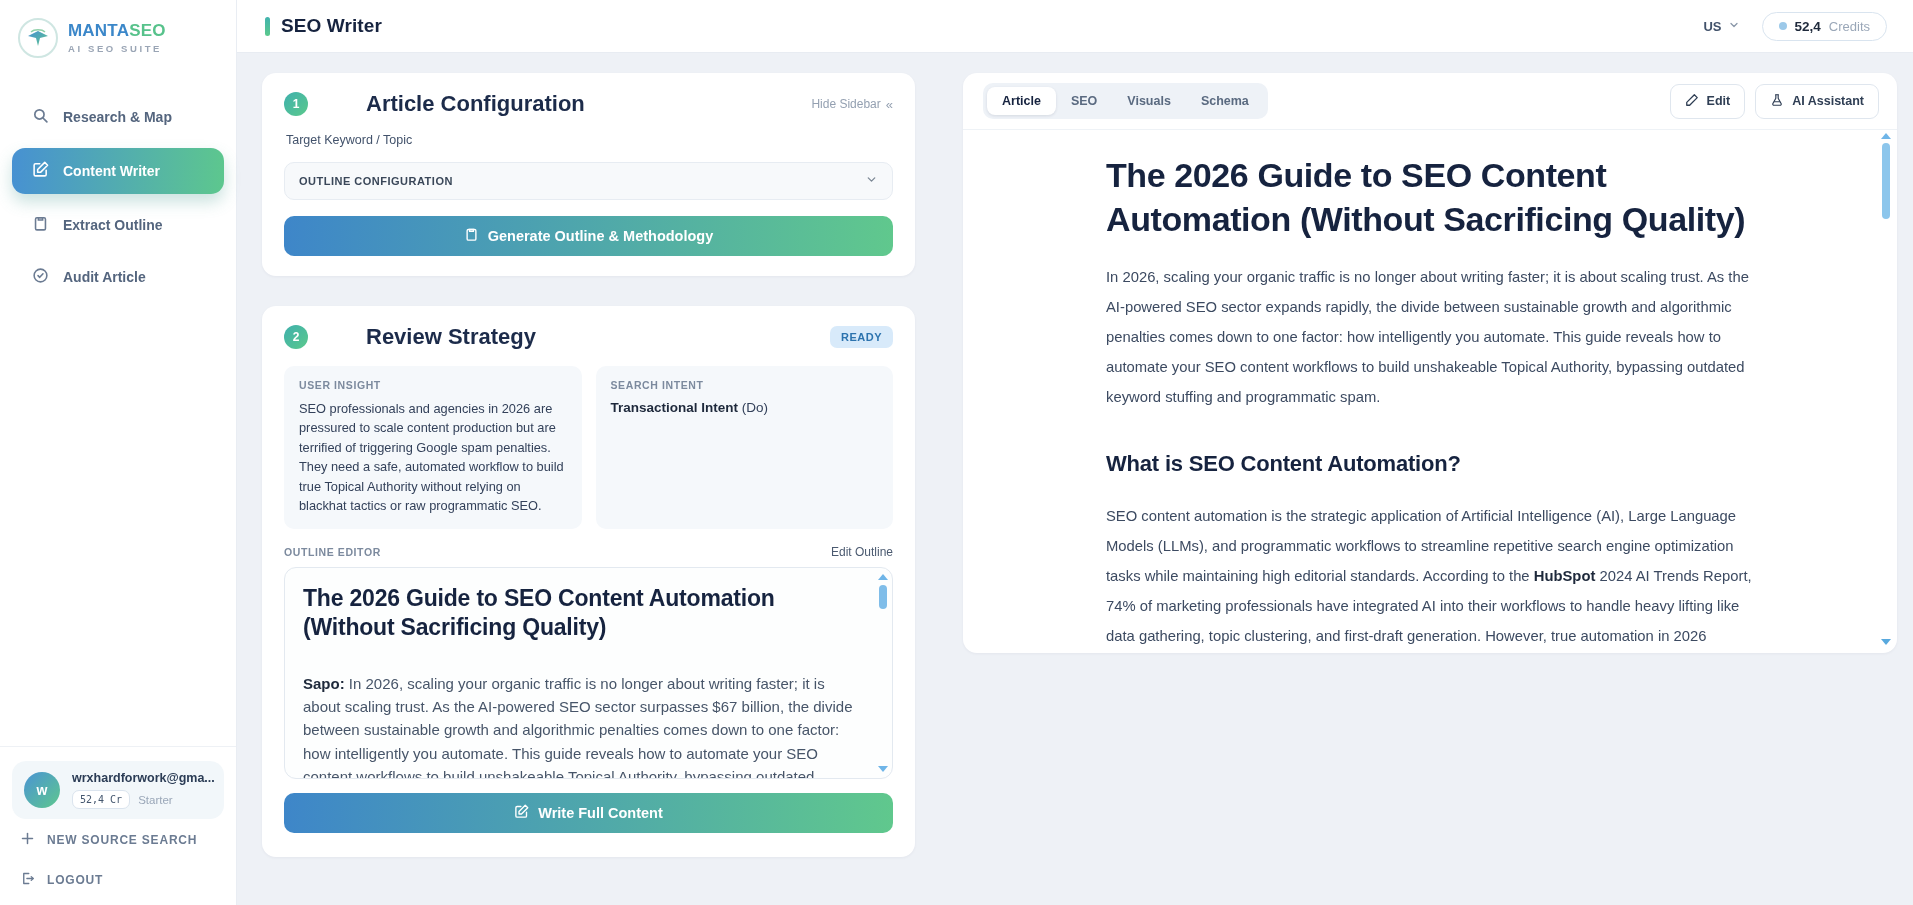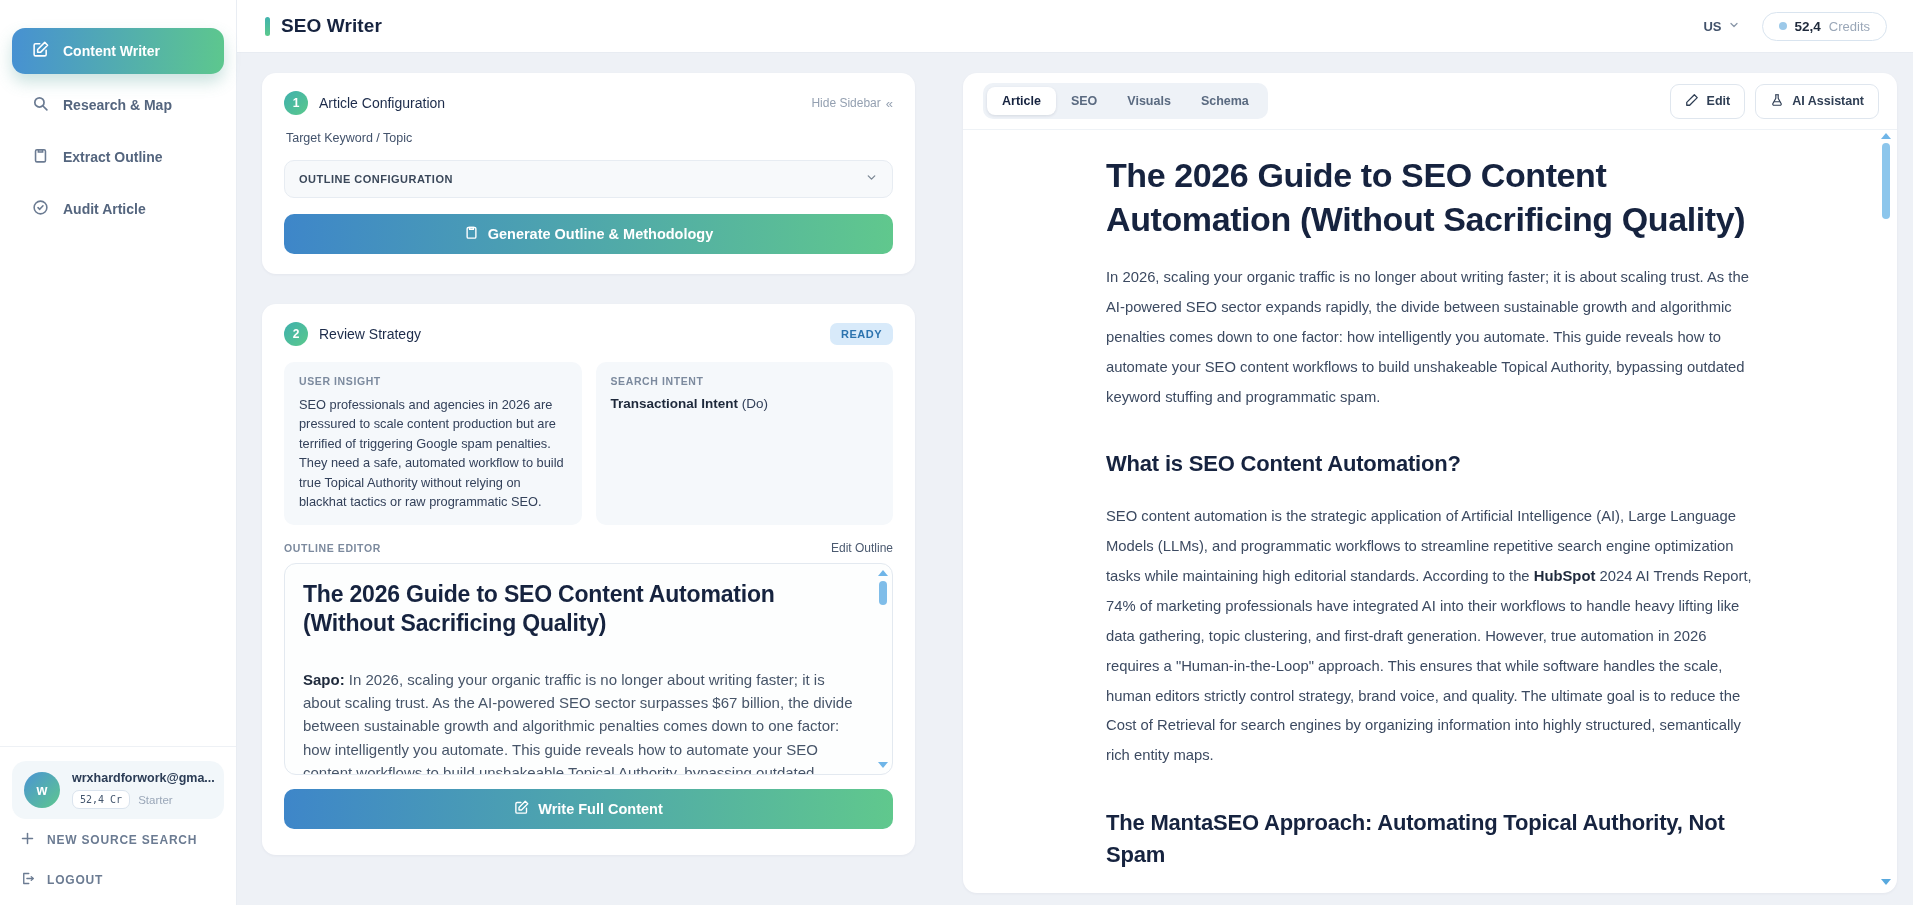--- a/index.html
+++ b/index.html
@@ -93,21 +93,21 @@
 
   .left-col { position:absolute; left:25px; top:20px; width:653px; }
   .card1 { padding:18px 22px 20px 22px; }
   .card-head { display:flex; align-items:center; }
   .step-circle {
     width:24px; height:24px; border-radius:50%;
     background:linear-gradient(135deg,#3fb0ad,#5bc98c);
     color:#fff; font-size:12px; font-weight:800;
     display:flex; align-items:center; justify-content:center; margin-right:11px; flex-shrink:0;
   }
-  .card-title { font-size:14px; font-weight:400; color:#1c2b4a; }
+  .card-title { font-size:22px; font-weight:700; color:#1c2b4a;margin-left:47px; }
   .hide-sidebar { margin-left:auto; font-size:12px; color:#94a0b1; cursor:pointer; display:flex; align-items:center; gap:5px; }
   .hide-sidebar .laquo { font-size:13px; }
 
   .field-label { font-size:12.5px; color:#42526b; margin:16px 0 7px 2px; }
   .keyword-input {
     width:100%; height:38px; border:1px solid #d7dee8; border-radius:10px;
     padding:0 14px; font-size:14px; color:#1e293b; font-family:inherit; background:#fff; outline:none;
   }
   .adv-row {
     margin-top:15px; height:38px; background:#f7f9fb; border:1px solid #e7ecf2; border-radius:10px;
@@ -151,21 +151,21 @@
   .fake-scroll { position:absolute; top:4px; right:3px; bottom:4px; width:12px; }
   .fs-up, .fs-down { width:0; height:0; border-left:5px solid transparent; border-right:5px solid transparent; position:absolute; left:1px; }
   .fs-up { border-bottom:6px solid #6fb5e8; top:2px; }
   .fs-down { border-top:6px solid #6fb5e8; bottom:2px; }
   .fs-thumb { position:absolute; left:2px; width:8px; border-radius:5px; background:#7fbde9; }
   .outline-box .fs-thumb { top:13px; height:24px; }
 
   .write-btn { margin-top:14px; height:40px; }
 
   
-  .right-col { position:absolute; left:726px; top:20px; width:934px; height:820px; overflow:hidden; }
+  .right-col { position:absolute; left:726px; top:20px; width:934px; height:580px; overflow:hidden; }
   .preview-head {
     height:57px; border-bottom:1px solid #eef2f6;
     display:flex; align-items:center; justify-content:space-between; padding:0 18px 0 20px;
   }
   .tab-group { background:#eef2f7; border-radius:10px; padding:4px; display:flex; align-items:center; }
   .tab { font-size:12.5px; font-weight:700; color:#5a6a80; padding:7px 15px; border-radius:8px; cursor:pointer; }
   .tab.active { background:#fff; color:#16233f; font-weight:800; box-shadow:0 1px 3px rgba(30,45,70,.12); }
   .head-actions { display:flex; align-items:center; gap:10px; }
   .ghost-btn {
     display:flex; align-items:center; gap:8px; background:#fff; border:1px solid #dfe6ee; border-radius:9px;
@@ -182,39 +182,57 @@
 
   .panel-scroll { position:absolute; top:60px; right:5px; bottom:6px; width:12px; }
   .panel-scroll .fs-up { top:0; }
   .panel-scroll .fs-thumb { top:10px; height:76px; background:#8cc6ec; }
   .panel-scroll .fs-down { border-top-color:#58a9de; }
 </style>
 </head>
 <body>
 
 <aside class="sidebar">
+  <div class="logo-row">
+    <div class="logo-badge">
+      <svg width="26" height="26" viewBox="0 0 26 26">
+        <defs>
+            <linearGradient id="lg1" x1="0" y1="0" x2="1" y2="1">
+          <stop offset="0" stop-color="#4791d2"></stop>
+              <stop offset="1" stop-color="#5dc78e"></stop>
+        </linearGradient>
+          </defs>
+        <path d="M13 6 L23 11 L15 13 L13 21 L11 13 L3 11 Z" fill="url(#lg1)"></path>
+        <path d="M6 7 C9 4 17 4 20 7" stroke="#8fd0a9" stroke-width="1.4" fill="none"></path>
+      </svg>
+    </div>
+    <div class="brand-lines">
+      <div class="brand-name"><span class="b1">MANTA</span><span class="b2">SEO</span></div>
+      <div class="brand-sub">AI SEO SUITE</div>
+    </div>
+  </div>
 
   <nav class="nav">
+    <div class="nav-item">
+      <span>
+        <svg viewBox="0 0 24 24" fill="none" stroke-width="2.4" stroke-linecap="round">
+            <circle cx="10.5" cy="10.5" r="6.5"></circle>
+            <line x1="15.5" y1="15.5" x2="21" y2="21"></line>
+          </svg>
+      </span>
+      <span>Research &amp; Map</span>
+    </div>
     <div class="nav-item active">
       <span>
         <svg viewBox="0 0 24 24" fill="none" stroke-width="2.2" stroke-linecap="round" stroke-linejoin="round">
             <path d="M11 4H5a2 2 0 0 0-2 2v13a2 2 0 0 0 2 2h13a2 2 0 0 0 2-2v-6"></path>
             <path d="M18 2l4 4-10 10H8v-4z"></path>
           </svg>
       </span>
       <span>Content Writer</span>
-    </div>
-    <div class="nav-item">
-      <span>
-        <svg viewBox="0 0 24 24" fill="none" stroke-width="2.4" stroke-linecap="round">
-            <circle cx="10.5" cy="10.5" r="6.5"></circle>
-            <line x1="15.5" y1="15.5" x2="21" y2="21"></line>
-          </svg>
-      </span>
-      <span>Research &amp; Map</span>
     </div>
     <div class="nav-item">
       <span>
         <svg viewBox="0 0 24 24" fill="none" stroke-width="2.2" stroke-linecap="round">
             <rect x="5" y="4" width="14" height="17" rx="2"></rect>
             <path d="M9 4h6v3H9z"></path>
           </svg>
       </span>
       <span>Extract Outline</span>
     </div>

